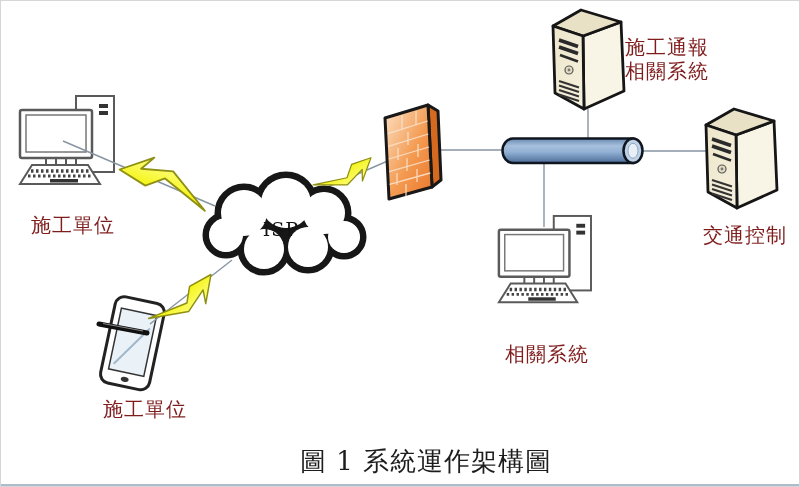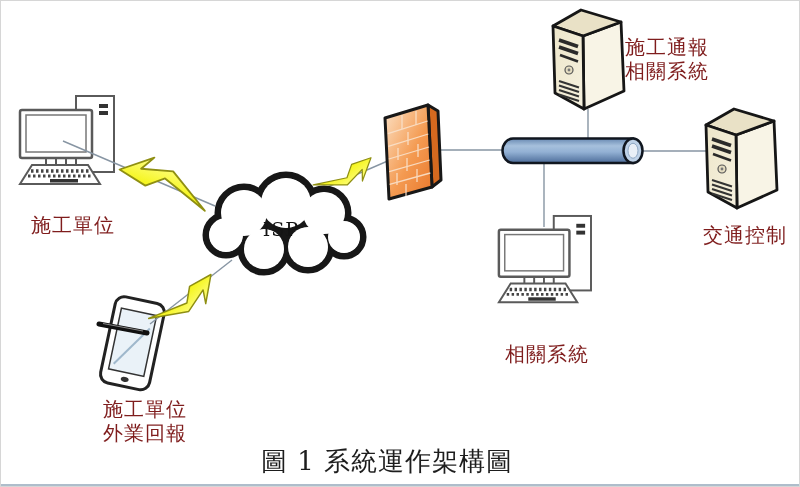--- a/index.html
+++ b/index.html
@@ -10,21 +10,21 @@
   }
   .bottom-rule{
     position:absolute;left:0;right:0;bottom:0;height:2px;background:#aebdcb;
   }
   svg.diagram{position:absolute;left:0;top:0;}
   .node-label{
     position:absolute;color:#7f1d1d;font-size:20px;line-height:24px;
     letter-spacing:1px;white-space:nowrap;
   }
   .caption{
-    position:absolute;left:260px;top:443px;width:330px;
+    position:absolute;left:260px;top:443px;width:330px;text-align:center;
     color:#1d1d1d;font-size:26px;letter-spacing:1px;white-space:nowrap;
   }
   .isp-text{
     position:absolute;left:252px;top:217px;width:56px;text-align:center;
     color:#141414;font-size:19px;letter-spacing:1px;
   }
 </style>
 </head>
 <body>
 
@@ -166,21 +166,20 @@
   </svg>
 
   <div class="isp-text">ISP</div>
 
   <div class="node-label" style="left:30px;top:212px;">
     <div>施工單位</div>
   </div>
 
   <div class="node-label" style="left:102px;top:396px;">
     <div>施工單位</div>
-    <div>外業回報</div>
   </div>
 
   <div class="node-label" style="left:624px;top:34px;">
     <div>施工通報</div>
     <div>相關系統</div>
   </div>
 
   <div class="node-label" style="left:702px;top:222px;text-align:right;">
     <div>交通控制</div>
   </div>

